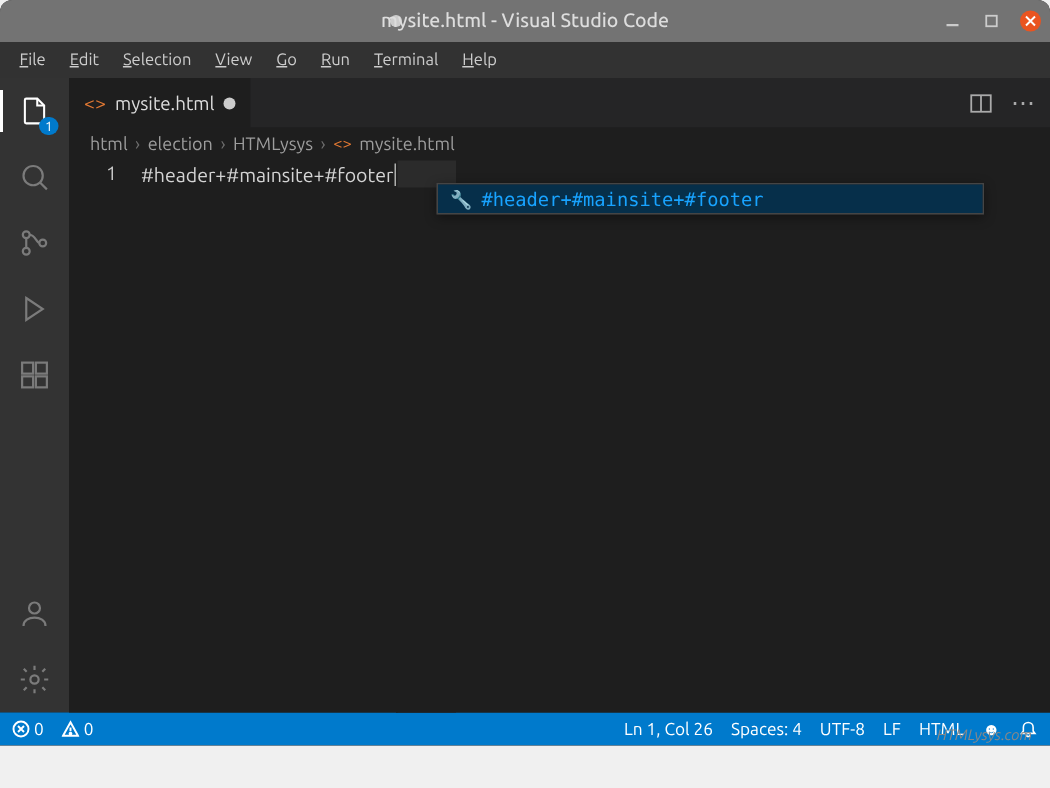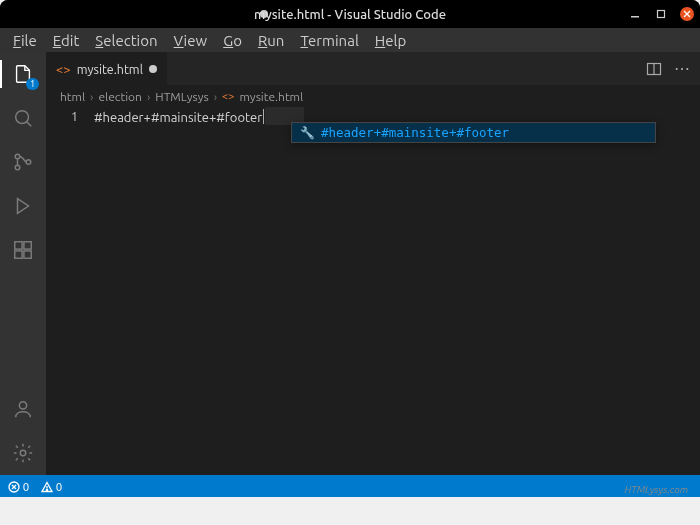--- a/index.html
+++ b/index.html
@@ -1,26 +1,26 @@
 <!DOCTYPE html>
 <html><head>
 <meta charset="utf-8">
 <style>
   * { margin: 0; padding: 0; box-sizing: border-box; font-family: "Ubuntu", "Segoe UI", sans-serif; }
   body { width: 700px; height: 525px; background: #f0f0f0; overflow: hidden; font-size: 13px; }
   .window { width: 700px; height: 497px; border-radius: 8px 8px 0 0; overflow: hidden; display: flex; flex-direction: column; background: #1e1e1e; }
-  .titlebar { height: 28px; background: #000000; display: flex; align-items: center; position: relative; color: #ddd; }
+  .titlebar { height: 28px; background: #737373; display: flex; align-items: center; position: relative; color: #ddd; }
   .title-dot { width: 8px; height: 8px; border-radius: 50%; background: #ccc; position: absolute; left: 260px; }
   .title-text { position: absolute; left: 50%; transform: translateX(-50%); font-size: 13px; font-weight: 500; }
   .win-controls { position: absolute; right: 6px; display: flex; gap: 12px; align-items: center; }
   .win-btn { width: 14px; height: 14px; border-radius: 50%; display:flex;align-items:center;justify-content:center;}
   .win-min { background: transparent; color:#ccc; }
   .win-max { background: transparent; color:#ccc; }
   .win-close { background: #e95420; color:#fff; font-size:9px;}
-  .menubar { height: 24px; background: #323232; display: flex; align-items: center; padding: 0 6px; gap: 2px; color: #ccc; font-size: 15px;}
+  .menubar { height: 24px; background: #323232; display: flex; align-items: center; padding: 0 6px; gap: 2px; color: #ccc; font-size: 11px;}
   .menu-item { padding: 2px 7px; cursor: default; }
   .menu-item u { text-decoration: underline; }
   .body-row { flex: 1; display: flex; min-height: 0; }
   .activity { width: 46px; background: #333333; display: flex; flex-direction: column; align-items: center; padding-top: 8px; gap: 16px; }
   .act-icon { width: 28px; height: 28px; color: #7b7b7b; display:flex;align-items:center;justify-content:center; position:relative;}
   .act-icon.active { color: #fff; }
   .act-icon.active::before { content:""; position:absolute; left:-9px; top:0; bottom:0; width:2px; background:#fff;}
   .badge { position:absolute; bottom:-2px; right:-2px; background:#007acc; color:#fff; font-size:9px; border-radius:8px; padding:0 4px; line-height:12px;}
   .main { flex: 1; display: flex; flex-direction: column; min-width: 0; }
   .tabbar { height: 33px; background: #252526; display: flex; align-items: stretch; }
@@ -198,16 +198,29 @@
       <span>0</span>
     </span>
     <span>
       <svg style="display:inline;vertical-align:-2px" width="12" height="12" viewBox="0 0 12 12" fill="none" stroke="#fff" stroke-width="1.3">
           <path d="M6 1.5 L11 10.5 H1 Z"></path>
           <line x1="6" y1="5" x2="6" y2="7.5"></line>
           <circle cx="6" cy="9" r="0.6" fill="#fff"></circle>
         </svg>
       <span>0</span>
     </span>
+    <div class="status-right">
+      <span>Ln 1, Col 26</span>
+      <span>Spaces: 4</span>
+      <span>UTF-8</span>
+      <span>LF</span>
+      <span>HTML</span>
+      <span>☻</span>
+      <span>
+        <svg width="13" height="13" viewBox="0 0 16 16" fill="none" stroke="#fff" stroke-width="1.3">
+            <path d="M8 2a4 4 0 0 0-4 4v3l-1.5 2h11L12 9V6a4 4 0 0 0-4-4zM6.5 12a1.5 1.5 0 0 0 3 0"></path>
+          </svg>
+      </span>
+    </div>
   </div>
 </div>
 
 <span class="watermark">HTMLysys.com</span>
 
 </body></html>

